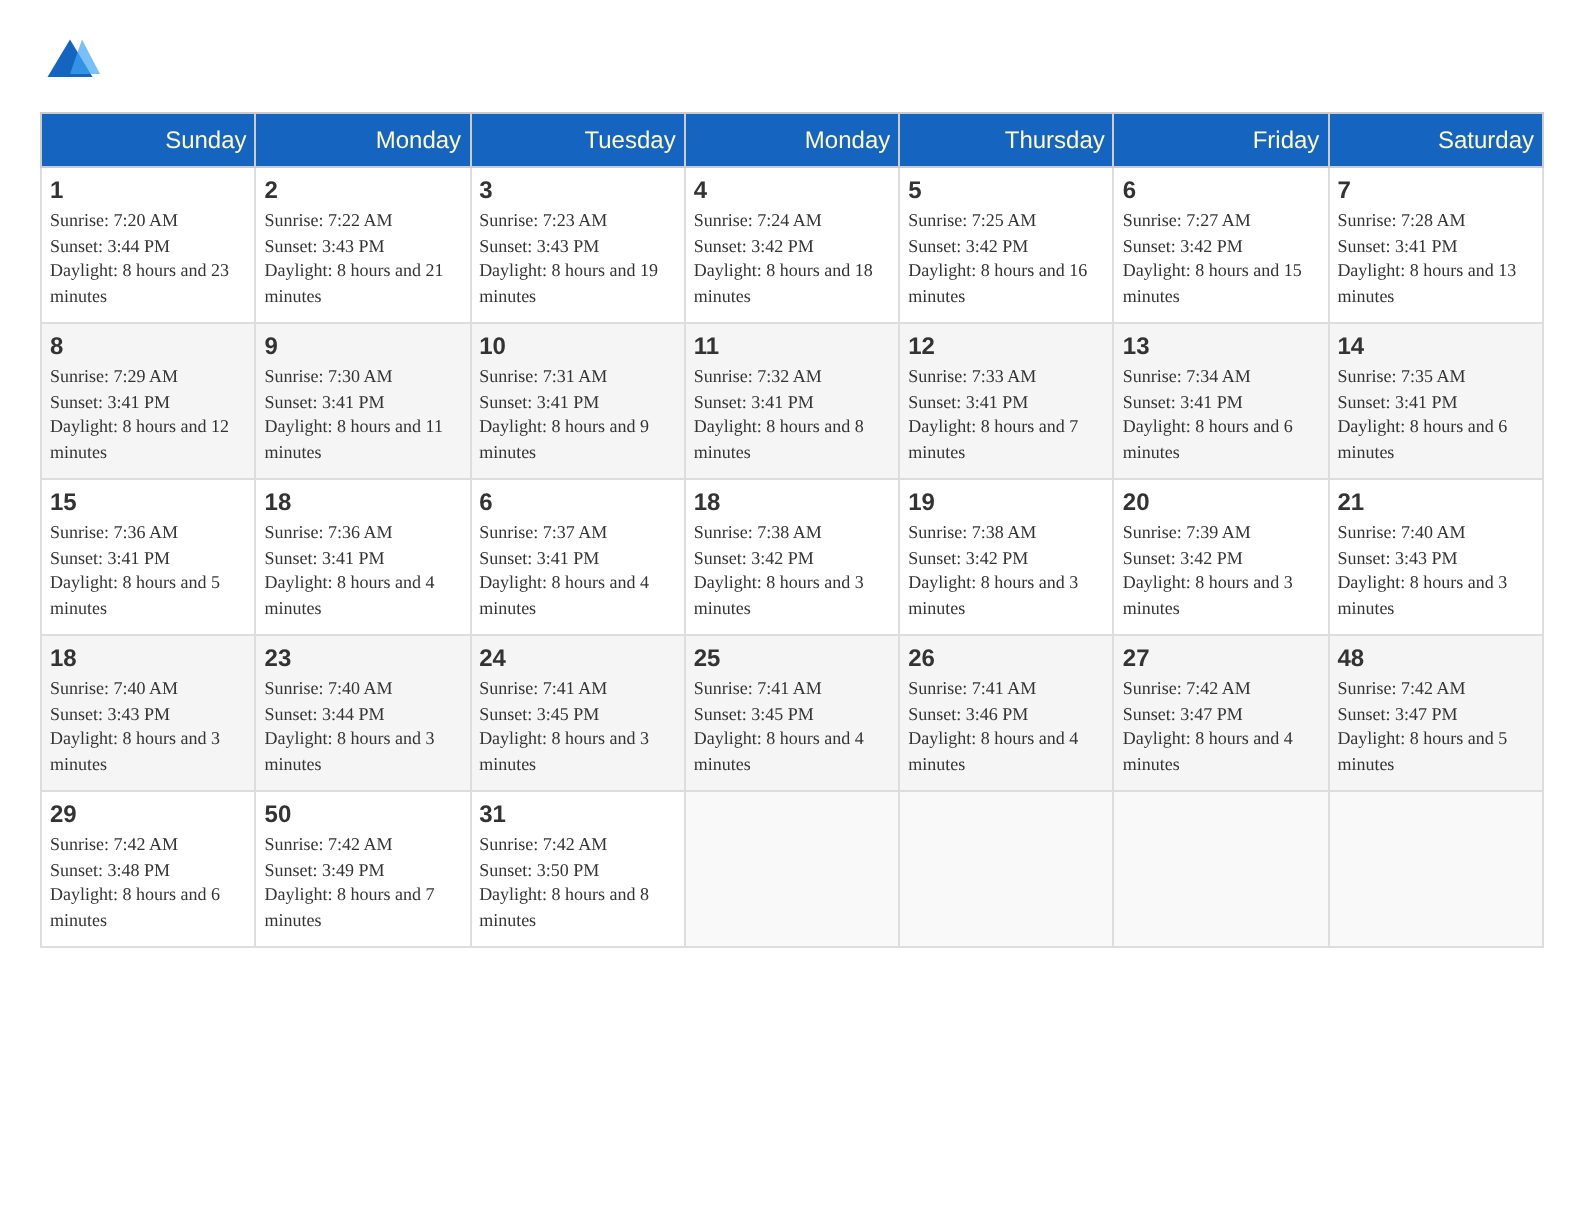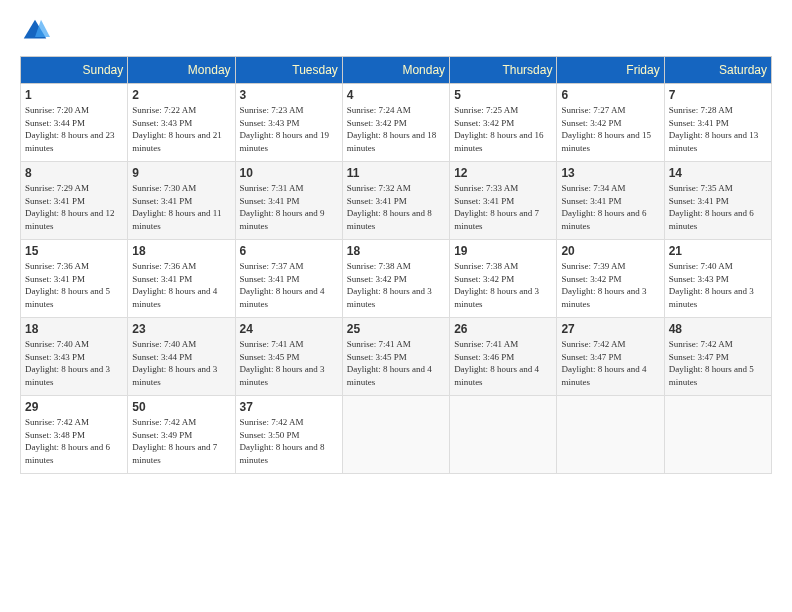--- a/index.html
+++ b/index.html
@@ -247,21 +247,21 @@
         <tr>
           <td>
         <span class="day-num">29</span>
         <span class="day-info">Sunrise: 7:42 AM<br>Sunset: 3:48 PM<br>Daylight: 8 hours and 6 minutes<br></span>
       </td>
           <td>
         <span class="day-num">50</span>
         <span class="day-info">Sunrise: 7:42 AM<br>Sunset: 3:49 PM<br>Daylight: 8 hours and 7 minutes<br></span>
       </td>
           <td>
-        <span class="day-num">37</span>
+        <span class="day-num">31</span>
         <span class="day-info">Sunrise: 7:42 AM<br>Sunset: 3:50 PM<br>Daylight: 8 hours and 8 minutes<br></span>
       </td>
           <td class="empty"></td>
           <td class="empty"></td>
           <td class="empty"></td>
           <td class="empty"></td>
         </tr>
       </tbody>
   </table>
 </div>

